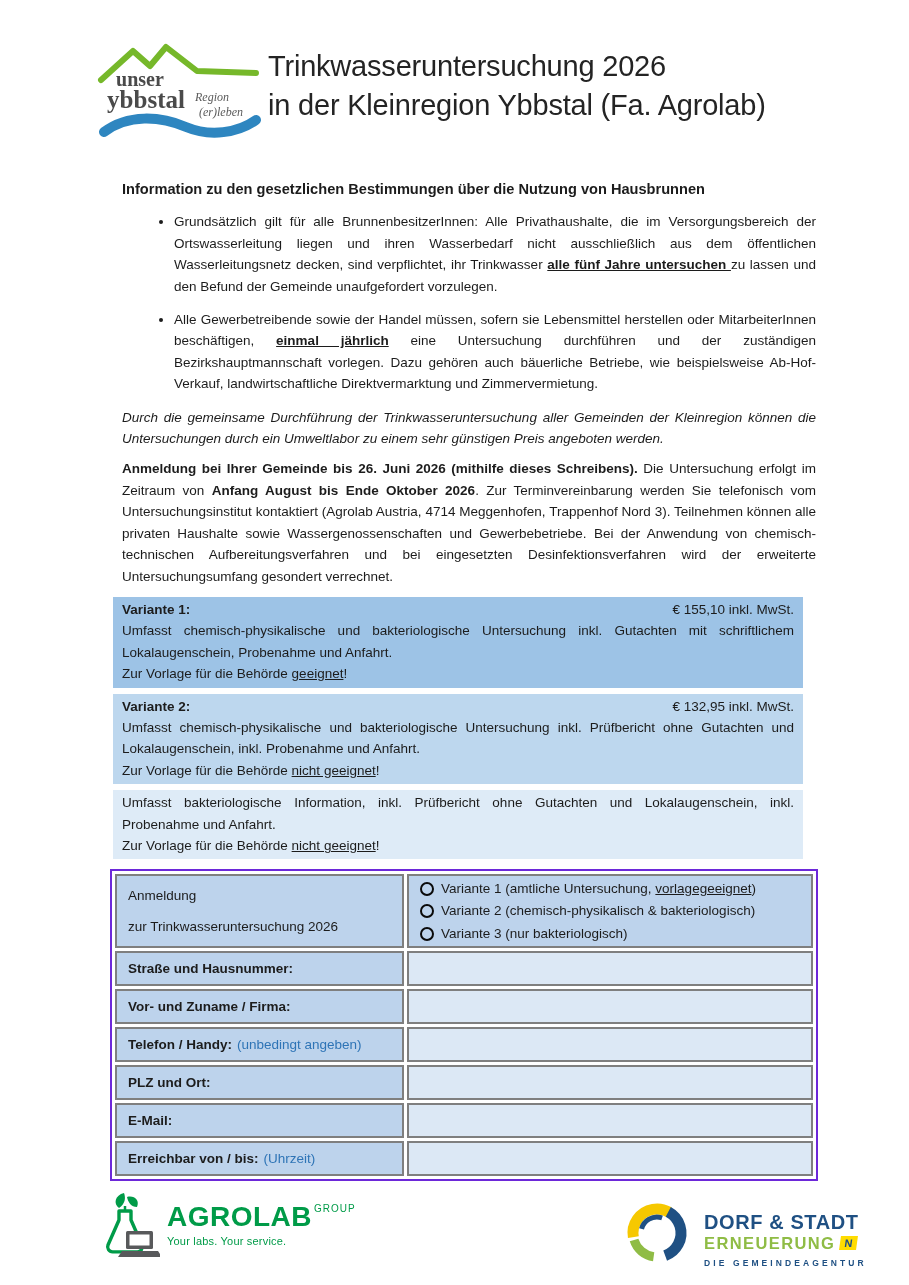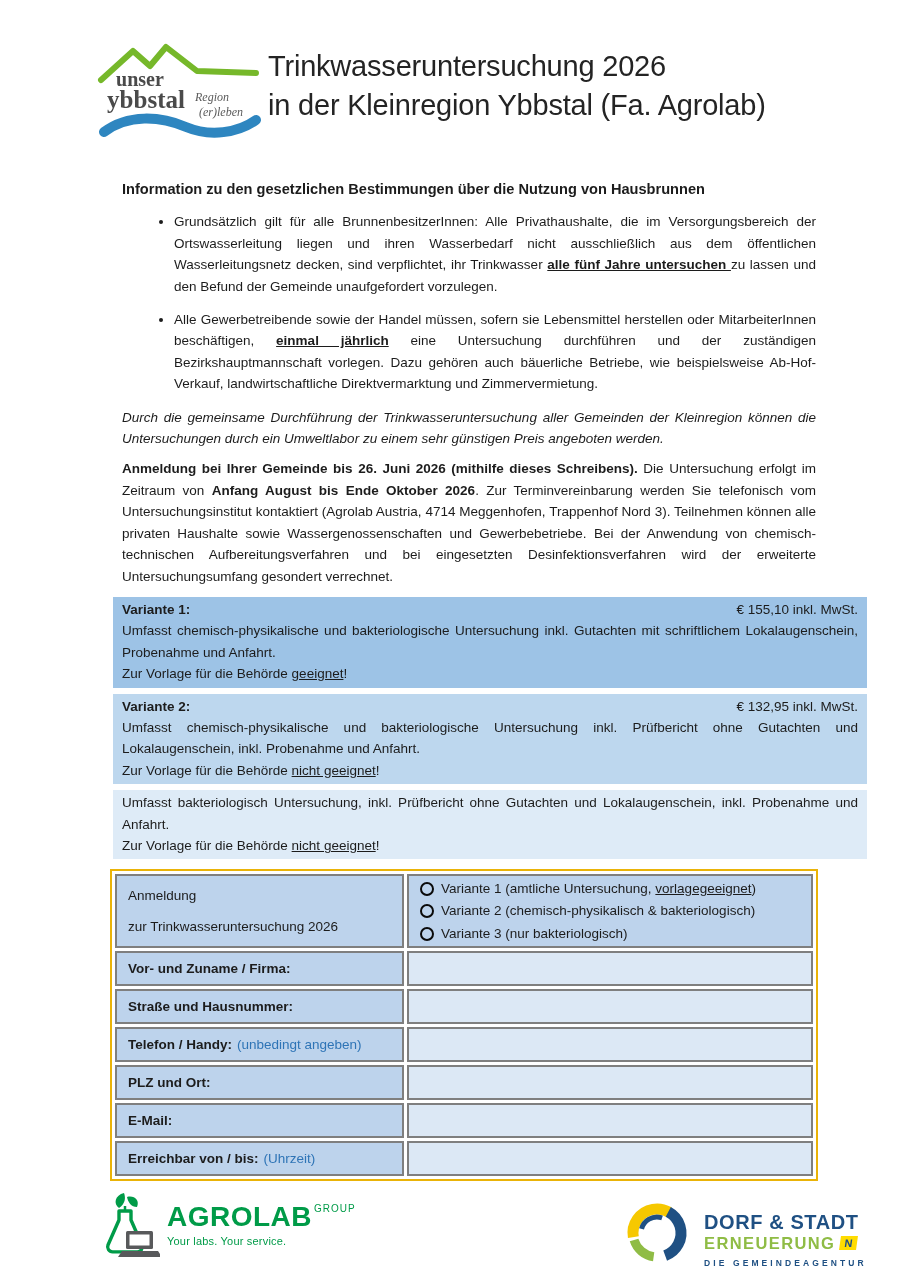--- a/index.html
+++ b/index.html
@@ -16,30 +16,30 @@
   .info-heading{font-size:14.6px;font-weight:700;margin:0;}
   ul.bullets{margin:11px 0 0;padding-left:52px;}
   ul.bullets li{text-align:justify;}
   ul.bullets li + li{margin-top:12px;}
   .bu{font-weight:700;text-decoration:underline;}
   .p1{margin:12px 0 0;text-align:justify;font-style:italic;}
   .p2{margin:9px 0 0;text-align:justify;}
   .b{font-weight:700;}
   .u{text-decoration:underline;}
   
-  .variants{margin:10px 0 0 -9px;width:754px;}
+  .variants{margin:10px 0 0 -9px;width:690px;}
   .variant{padding:2px 9px 3px;}
   .variant + .variant{margin-top:6px;}
   .vhead{display:flex;justify-content:space-between;}
   .vlabel{font-weight:700;}
   .vbody{text-align:justify;}
   
   table.form{
     margin:10px 0 0 -12px;width:708px;
-    border:2px solid #eab308;border-spacing:3px;border-collapse:separate;
+    border:2px solid #6d28d9;border-spacing:3px;border-collapse:separate;
     font-size:13.5px;background:#ffffff;
   }
   table.form td{border:2px solid #7F7F7F;vertical-align:middle;padding:0 11px;}
   td.cell-label{width:272px;font-weight:700;}
   td.cell-input{min-width:380px;}
   tr.hdr td{height:70px;font-weight:400;}
   tr.frow td{height:31px;}
   .hdr-l1{margin:0 0 9px;}
   .opt{display:flex;align-items:center;line-height:22.5px;}
   .radio{width:10px;height:10px;border:2px solid #0a0a0a;border-radius:50%;margin-right:7px;flex:none;background:transparent;}
@@ -109,21 +109,21 @@
       <div class="variant" style="background-color: rgb(189, 215, 238);">
         <div class="vhead">
           <span class="vlabel">Variante 2:</span>
           <span class="vprice">€ 132,95 inkl. MwSt.</span>
         </div>
         <div class="vbody">Umfasst chemisch-physikalische und bakteriologische Untersuchung inkl. Prüfbericht ohne Gutachten und Lokalaugenschein, inkl. Probenahme und Anfahrt.</div>
         <div class="vnote"><span>Zur Vorlage für die Behörde </span><span class="u">nicht geeignet</span><span>!</span></div>
       </div>
 
       <div class="variant" style="background-color: rgb(222, 235, 247);">
-        <div class="vbody">Umfasst bakteriologisch Untersuchung, inkl. Prüfbericht ohne Gutachten und Lokalaugenschein, inkl. Probenahme und Anfahrt.</div>
+        <div class="vbody">Umfasst bakteriologische Information, inkl. Prüfbericht ohne Gutachten und Lokalaugenschein, inkl. Probenahme und Anfahrt.</div>
         <div class="vnote"><span>Zur Vorlage für die Behörde </span><span class="u">nicht geeignet</span><span>!</span></div>
       </div>
 
     </div>
 
     <table class="form">
       <tbody>
           <tr class="hdr">
         <td class="cell-label" style="background-color: rgb(189, 211, 236);">
           <div class="hdr-l1">Anmeldung</div>
@@ -138,25 +138,25 @@
             <span class="radio"></span>
             <span><span>Variante 2 (chemisch-physikalisch &amp; bakteriologisch)</span><span class="u"></span><span></span></span>
           </div>
           <div class="opt">
             <span class="radio"></span>
             <span><span>Variante 3 (nur bakteriologisch)</span><span class="u"></span><span></span></span>
           </div>
         </td>
       </tr>
       <tr class="frow">
+        <td class="cell-label" style="background-color: rgb(189, 211, 236);"><span>Straße und Hausnummer:</span><span class="hint" style="color: rgb(46, 116, 182);"></span></td>
+        <td class="cell-input" style="background-color: rgb(220, 232, 245);"></td>
+      </tr>
+      <tr class="frow">
         <td class="cell-label" style="background-color: rgb(189, 211, 236);"><span>Vor- und Zuname / Firma:</span><span class="hint" style="color: rgb(46, 116, 182);"></span></td>
-        <td class="cell-input" style="background-color: rgb(220, 232, 245);"></td>
-      </tr>
-      <tr class="frow">
-        <td class="cell-label" style="background-color: rgb(189, 211, 236);"><span>Straße und Hausnummer:</span><span class="hint" style="color: rgb(46, 116, 182);"></span></td>
         <td class="cell-input" style="background-color: rgb(220, 232, 245);"></td>
       </tr>
       <tr class="frow">
         <td class="cell-label" style="background-color: rgb(189, 211, 236);"><span>Telefon / Handy:</span><span class="hint" style="color: rgb(46, 116, 182);">(unbedingt angeben)</span></td>
         <td class="cell-input" style="background-color: rgb(220, 232, 245);"></td>
       </tr>
       <tr class="frow">
         <td class="cell-label" style="background-color: rgb(189, 211, 236);"><span>PLZ und Ort:</span><span class="hint" style="color: rgb(46, 116, 182);"></span></td>
         <td class="cell-input" style="background-color: rgb(220, 232, 245);"></td>
       </tr>

